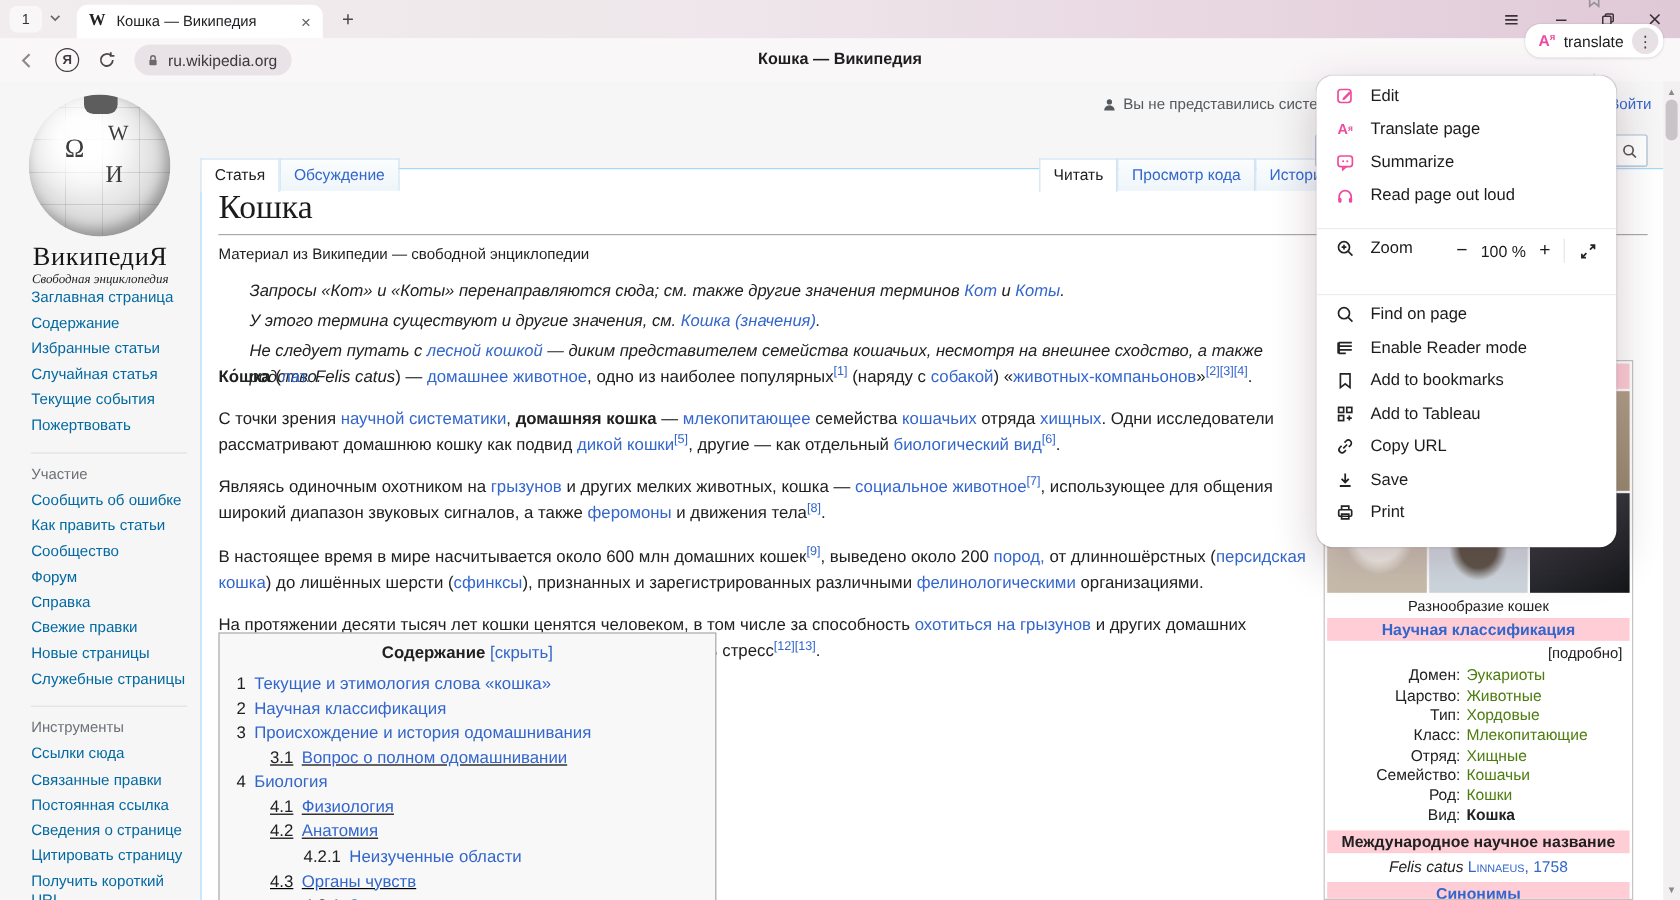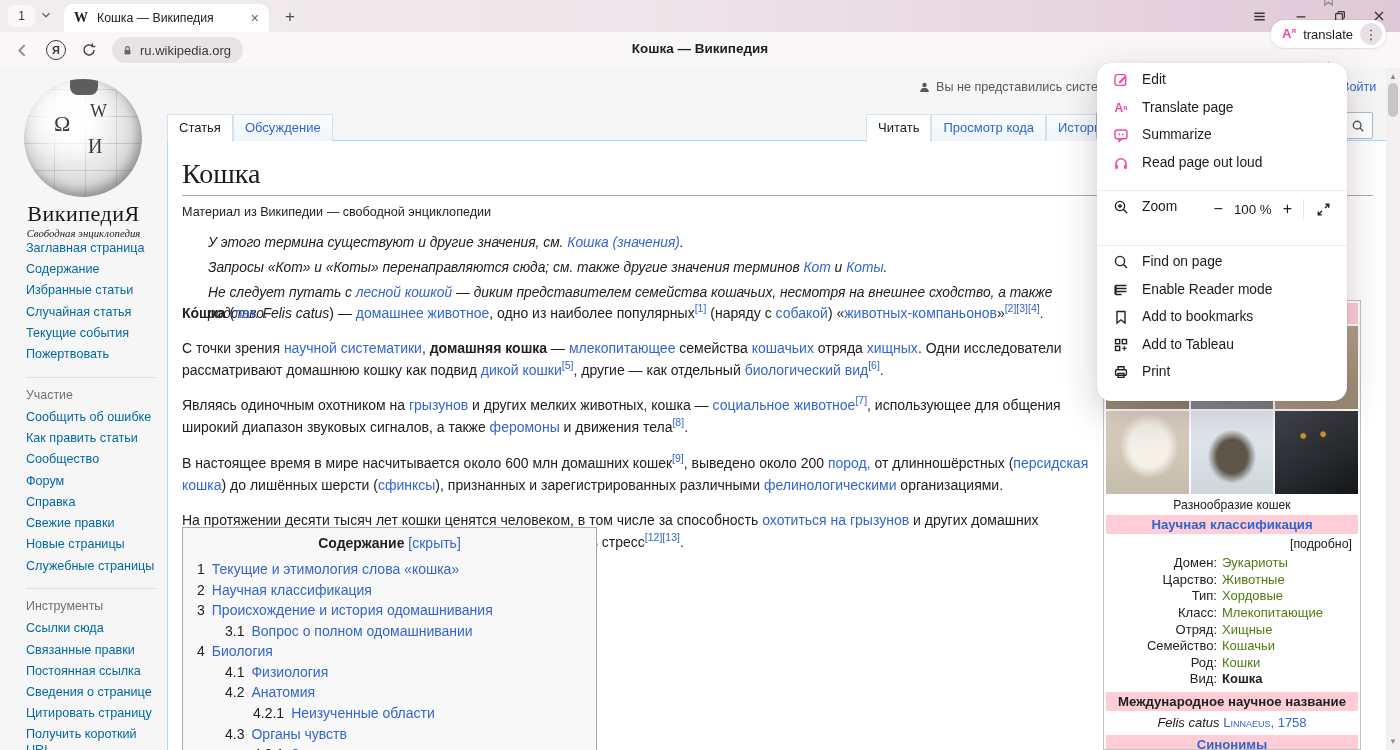--- a/index.html
+++ b/index.html
@@ -45,21 +45,21 @@
   
   .page-bg { position:absolute; left:0; top:68px; width:1400px; height:682px; background:#f6f6f6; }
   .wcontent { position:absolute; left:167px; top:141px; width:1219px; height:609px; background:#fff;
     border-left:1px solid #a7d7f9; }
   .whead-line { position:absolute; left:167px; top:140px; width:1219px; height:1px; background:#a7d7f9; }
 
   .user-status { position:absolute; top:80px; left:918px; display:flex; align-items:center; gap:5px;
     color:#54595d; font-size:12.6px; }
   .login-link { position:absolute; top:80px; left:1341px; color:#3366cc; font-size:12.6px; }
 
-  .wtabs { position:absolute; top:114px; display:flex; height:27px; }
+  .wtabs { position:absolute; top:132px; display:flex; height:27px; }
   .wtab { padding:5px 11px 0; font-size:13px; border:1px solid #cfe3f2; border-bottom:none;
     background:linear-gradient(#fbfdfe,#eef5fa); color:#3366cc; white-space:nowrap; }
   .wtab.active { background:#fff; color:#202122; position:relative; z-index:2; height:28px; }
   .wsearch { position:absolute; left:1096px; top:112px; width:277px; height:27px; background:#fff;
     border:1px solid #a9bdd0; border-radius:2px; display:flex; align-items:center; justify-content:flex-end; padding-right:7px; color:#555; }
 
   
   .wlogo { position:absolute; left:24px; top:79px; width:118px; height:118px; border-radius:50%;
     background:
       radial-gradient(circle at 38% 32%, rgba(255,255,255,.9) 0 18%, transparent 45%),
@@ -97,21 +97,21 @@
   
   .toc { position:absolute; left:182px; top:527px; width:415px; height:230px; overflow:hidden;
     background:#f8f8f8; border:1px solid #a9a9a9; padding:7px 10px 10px; }
   .toc-title { text-align:center; font-size:14px; color:#202122; margin-bottom:8px; }
   .toc-title b { font-weight:bold; }
   .toc-title .hide { color:#3366cc; font-weight:normal; }
   .toc-row { display:flex; gap:7px; font-size:14px; line-height:1.47; }
   .toc-row .num { color:#202122; }
   .toc-row a { color:#3366cc; text-decoration:none; }
   .toc-row.lv1 { margin-left:4px; }
-  .toc-row.lv2 { margin-left:32px; }
+  .toc-row.lv2 { margin-left:32px;text-decoration:underline; }
   .toc-row.lv3 { margin-left:60px; }
 
   
   .infobox { position:absolute; left:1103px; top:300px; width:258px; height:450px; overflow:hidden;
     background:#fff; border:1px solid #c3c3c3; padding:2px; font-size:13px; color:#202122; z-index:5; }
   .ib-titlebar { height:21px; background:#ffcdd6; margin-bottom:2px; }
   .ib-grid { display:grid; grid-template-columns:1fr 1fr 1fr; gap:2px; }
   .ib-grid div { height:83px; }
   .img-a { background:linear-gradient(150deg,#b3a48d,#8e7f68); }
   .img-b { background:linear-gradient(160deg,#a3a8ad,#787d83); }
@@ -308,22 +308,22 @@
       <div>Цитировать страницу</div>
       <div>Получить короткий URL</div>
     </div>
 
 </div>
 
 <h1 class="article-title">Кошка</h1>
 <div class="tagline">Материал из Википедии — свободной энциклопедии</div>
 <div class="hatnotes rich">
 
-<div>У этого термина существуют и другие значения, см. <a>Кошка (значения)</a>.</div>
-    <div>Запросы «Кот» и «Коты» перенаправляются сюда; см. также другие значения терминов <a>Кот</a> и <a>Коты</a>.</div>
+<div>Запросы «Кот» и «Коты» перенаправляются сюда; см. также другие значения терминов <a>Кот</a> и <a>Коты</a>.</div>
+    <div>У этого термина существуют и другие значения, см. <a>Кошка (значения)</a>.</div>
     <div>Не следует путать с <a>лесной кошкой</a> — диким представителем семейства кошачьих, несмотря на внешнее сходство, а также родство.</div>
   </div>
 <div class="paras rich">
 
 <p><b>Ко́шка</b> (<a>лат.</a> <i>Felis catus</i>) — <a>домашнее животное</a>, одно из наиболее популярных<sup><a>[1]</a></sup> (наряду с <a>собакой</a>) «<a>животных-компаньонов</a>»<sup><a>[2][3][4]</a></sup>.</p>
     <p>С точки зрения <a>научной систематики</a>, <b>домашняя кошка</b> — <a>млекопитающее</a> семейства <a>кошачьих</a> отряда <a>хищных</a>. Одни исследователи рассматривают домашнюю кошку как подвид <a>дикой кошки</a><sup><a>[5]</a></sup>, другие — как отдельный <a>биологический вид</a><sup><a>[6]</a></sup>.</p>
     <p>Являясь одиночным охотником на <a>грызунов</a> и других мелких животных, кошка — <a>социальное животное</a><sup><a>[7]</a></sup>, использующее для общения широкий диапазон звуковых сигналов, а также <a>феромоны</a> и движения тела<sup><a>[8]</a></sup>.</p>
     <p>В настоящее время в мире насчитывается около 600 млн домашних кошек<sup><a>[9]</a></sup>, выведено около 200 <a>пород,</a> от длинношёрстных (<a>персидская кошка</a>) до лишённых шерсти (<a>сфинксы</a>), признанных и зарегистрированных различными <a>фелинологическими</a> организациями.</p>
     <p>На протяжении десяти тысяч лет кошки ценятся человеком, в том числе за способность <a>охотиться на грызунов</a> и других домашних вредителей<sup><a>[10][11]</a></sup>, а также за способность развлекать и снимать стресс<sup><a>[12][13]</a></sup>.</p>
   </div>
@@ -548,19 +548,37 @@
           <rect x="9.3" y="2.5" width="4.2" height="4.2"></rect>
           <rect x="2.5" y="9.3" width="4.2" height="4.2"></rect>
           <path d="M11.4 9.3v4.2M9.3 11.4h4.2"></path>
         </svg>
     </span>
     <span>Add to Tableau</span>
   </div>
   <div class="mi">
     <span class="ic dark">
       <svg width="16" height="16" viewBox="0 0 16 16" fill="none" stroke="currentColor" stroke-width="1.4">
+          <path d="M6.4 9.6l3.2-3.2"></path>
+          <path d="M7.4 4.9l1.4-1.4a2.5 2.5 0 0 1 3.6 3.6L11 8.4"></path>
+          <path d="M8.6 11.1l-1.4 1.4a2.5 2.5 0 0 1-3.6-3.6L5 7.6"></path>
+        </svg>
+    </span>
+    <span>Copy URL</span>
+  </div>
+  <div class="mi">
+    <span class="ic dark">
+      <svg width="16" height="16" viewBox="0 0 16 16" fill="none" stroke="currentColor" stroke-width="1.5">
+          <path d="M8 2.5v7M5 7l3 3 3-3M3.5 13h9"></path>
+        </svg>
+    </span>
+    <span>Save</span>
+  </div>
+  <div class="mi">
+    <span class="ic dark">
+      <svg width="16" height="16" viewBox="0 0 16 16" fill="none" stroke="currentColor" stroke-width="1.4">
           <rect x="2.6" y="5.8" width="10.8" height="5.4" rx="1"></rect>
           <path d="M5 5.8V2.8h6v3M5 9.4h6v4H5z"></path>
         </svg>
     </span>
     <span>Print</span>
   </div>
 </div>
 
 </body></html>

